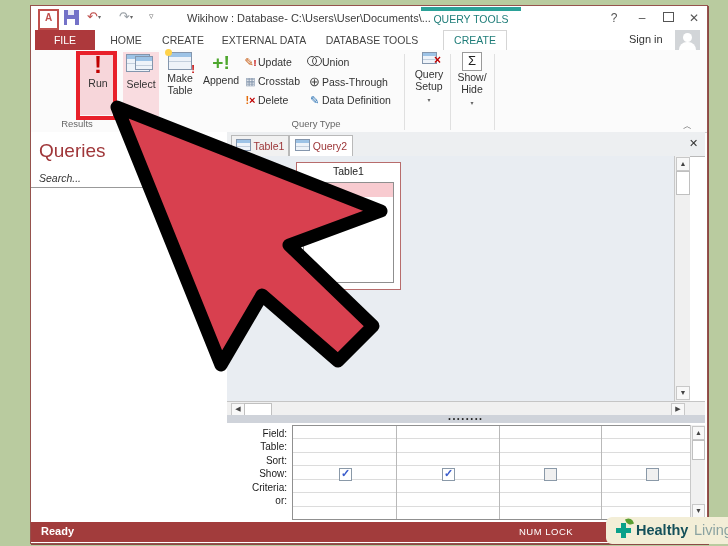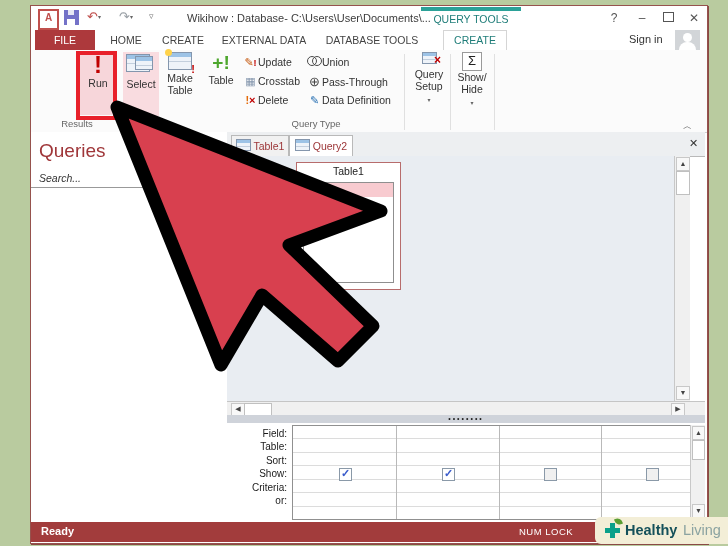--- a/index.html
+++ b/index.html
@@ -81,21 +81,21 @@
   .cb{position:absolute;width:11px;height:11px;background:#f0f0f0;border:1px solid #8a99a8;}
   .cb.checked{background:#fff;}
   .cb.checked::after{content:"\2713";position:absolute;left:1px;top:-2px;font-size:11px;font-weight:bold;color:#3a5ccc;}
   
   .statusbar{position:absolute;left:0;top:516px;width:676px;height:20px;background:#a23c3c;color:#fff;}
   .st-ready{position:absolute;left:10px;top:3px;font-size:11px;font-weight:bold;}
   .st-num{position:absolute;left:488px;top:4px;font-size:9.5px;letter-spacing:0.5px;}
   
   #runbox{position:absolute;left:76px;top:51px;width:41px;height:69px;border:4px solid #e8202a;box-sizing:border-box;z-index:7;}
   #arrowsvg{position:absolute;left:0;top:0;z-index:9;pointer-events:none;}
-  #watermark{position:absolute;right:0;top:517px;width:133px;height:27px;background:#f3eed7;border-radius:6px 0 0 6px;z-index:8;}
+  #watermark{position:absolute;right:0;top:517px;width:122px;height:27px;background:#f3eed7;border-radius:6px 0 0 6px;z-index:8;}
   .wm-cross{position:absolute;left:10px;top:6px;width:15px;height:15px;}
   .wm-cross::before{content:"";position:absolute;left:0;top:5px;width:15px;height:5px;background:#0aa08a;}
   .wm-cross::after{content:"";position:absolute;left:5px;top:0;width:5px;height:15px;background:#0aa08a;}
   .wm-leaf{position:absolute;left:20px;top:1px;width:7px;height:7px;background:#5a9e32;border-radius:0 80% 0 80%;transform:rotate(-20deg);}
   .wm-bold{position:absolute;left:30px;top:5px;font-size:14.5px;font-weight:bold;color:#14505a;}
   .wm-light{position:absolute;left:88px;top:5px;font-size:14.5px;color:#8ba3a1;}
 </style>
 </head>
 <body>
 
@@ -136,21 +136,21 @@
       <div class="rbtn" style="left:92px;width:36px;background:#f9dce0;">
         <span class="tbl" style="left:-3px;top:2px;"></span><span class="tbl" style="position:absolute;left:12px;top:4px;width:16px;height:12px;"></span>
         <span class="lbl" style="margin-top:6px;">Select</span>
       </div>
       <div class="rbtn" style="left:131px;width:36px;">
         <span class="tbl"><span style="position:absolute;left:-4px;top:-4px;width:7px;height:7px;border-radius:50%;background:#ffd24a;"></span><span style="position:absolute;right:-4px;bottom:-6px;color:#c00000;font-weight:bold;font-size:11px;">!</span></span>
         <span class="lbl">Make Table</span>
       </div>
       <div class="rbtn" style="left:169px;width:42px;">
         <span style="font-size:19px;font-weight:bold;color:#4ea72e;line-height:22px;">+!</span>
-        <span class="lbl">Table</span>
+        <span class="lbl">Append</span>
       </div>
 
       <div class="sbtn" style="left:212px;top:4px;"><span class="ic" style="color:#c55a11;">✎<span style="color:#c00000;font-weight:bold;font-size:9px;">!</span></span><span>Update</span></div>
       <div class="sbtn" style="left:212px;top:23px;"><span class="ic" style="color:#8496ad;">▦</span><span>Crosstab</span></div>
       <div class="sbtn" style="left:212px;top:42px;"><span class="ic"><span style="color:#e36c09;font-weight:bold;">!</span><span style="color:#c00000;font-weight:bold;">×</span></span><span>Delete</span></div>
 
       <div class="sbtn" style="left:276px;top:4px;"><span class="ic"><span class="unionic"></span></span><span>Union</span></div>
       <div class="sbtn" style="left:276px;top:23px;"><span class="ic" style="color:#444;font-size:13px;">⊕</span><span>Pass-Through</span></div>
       <div class="sbtn" style="left:276px;top:42px;"><span class="ic" style="color:#2e74b5;">✎</span><span>Data Definition</span></div>
 

